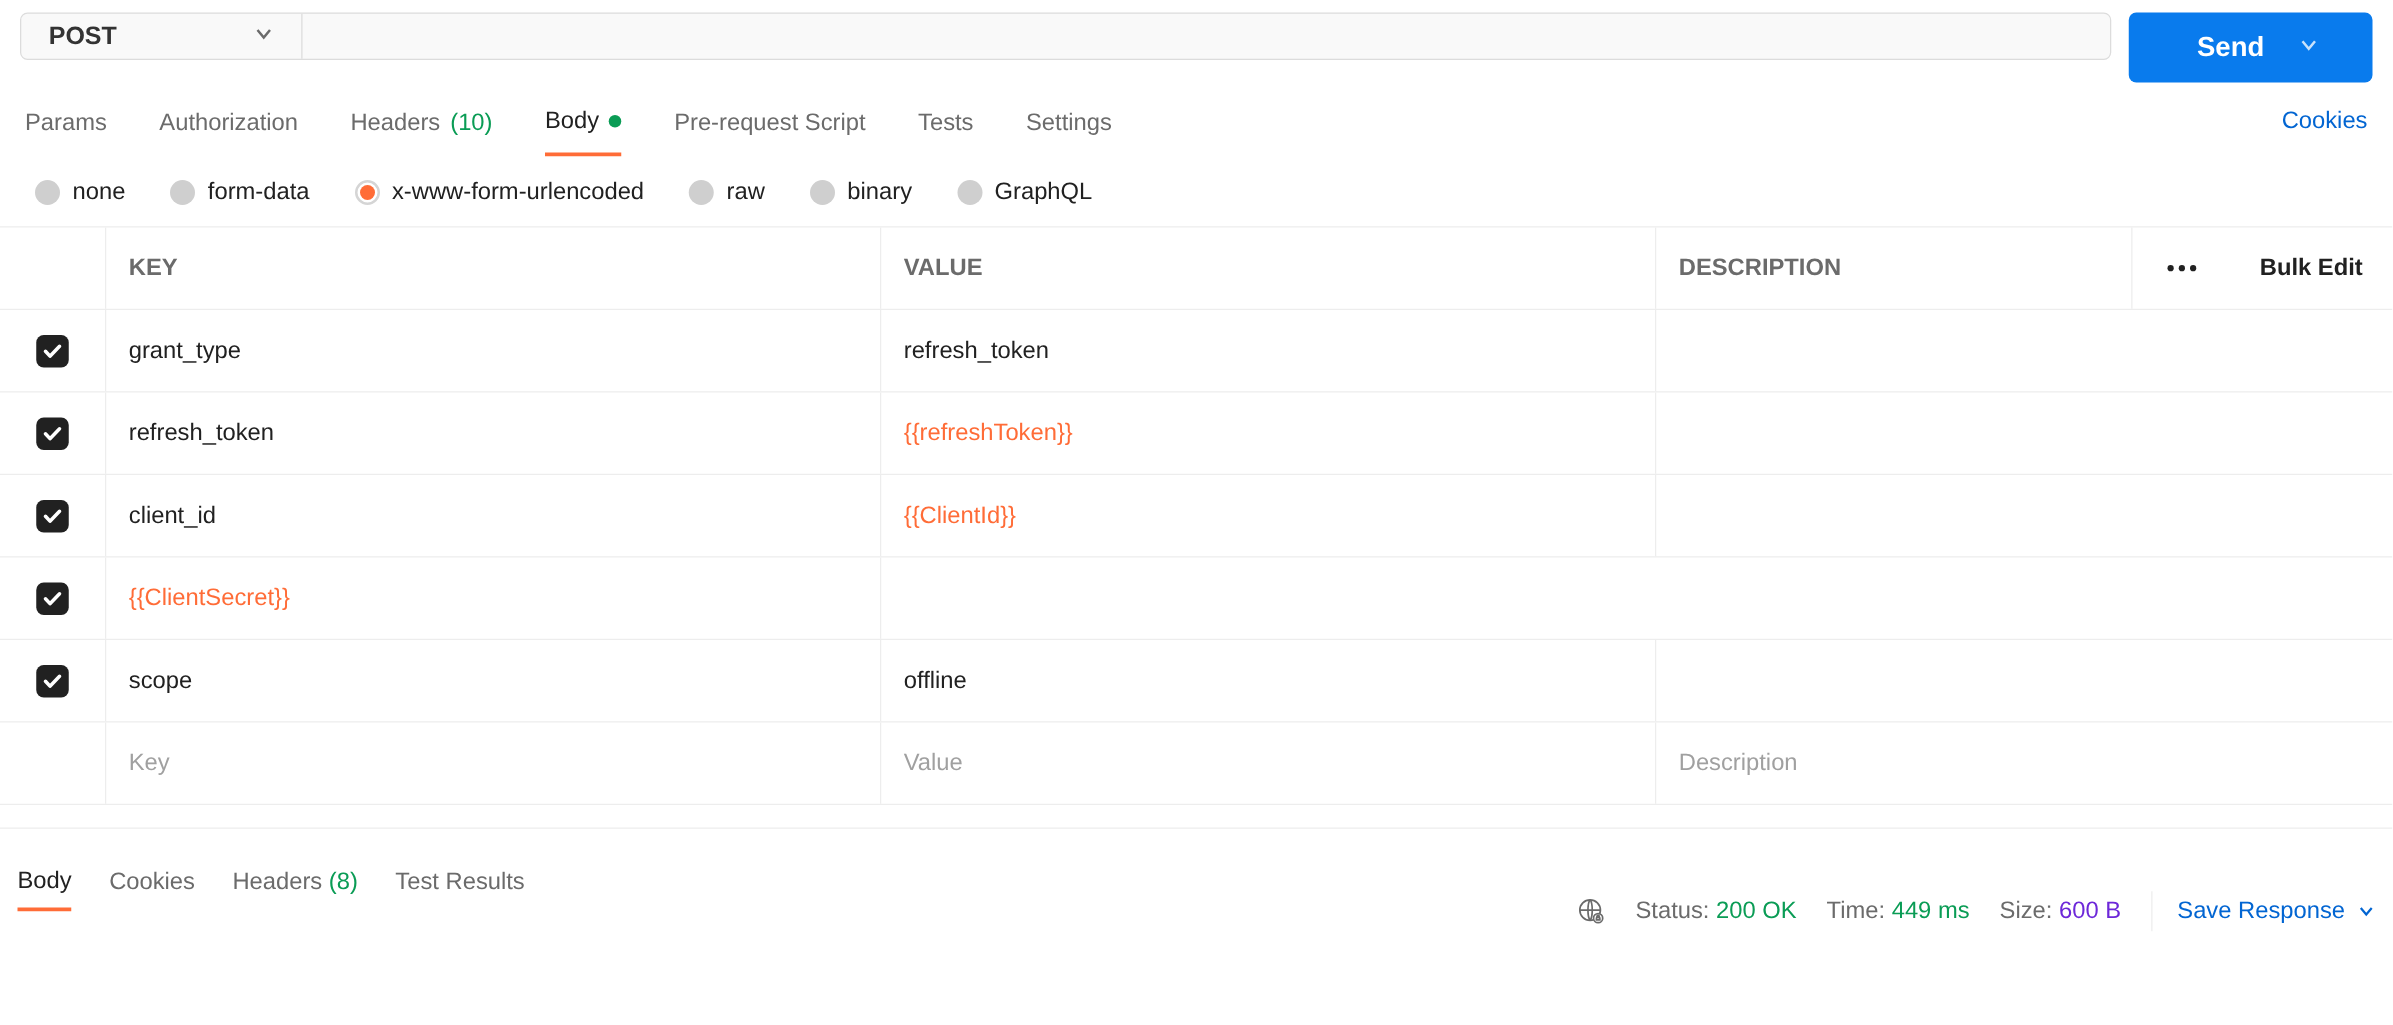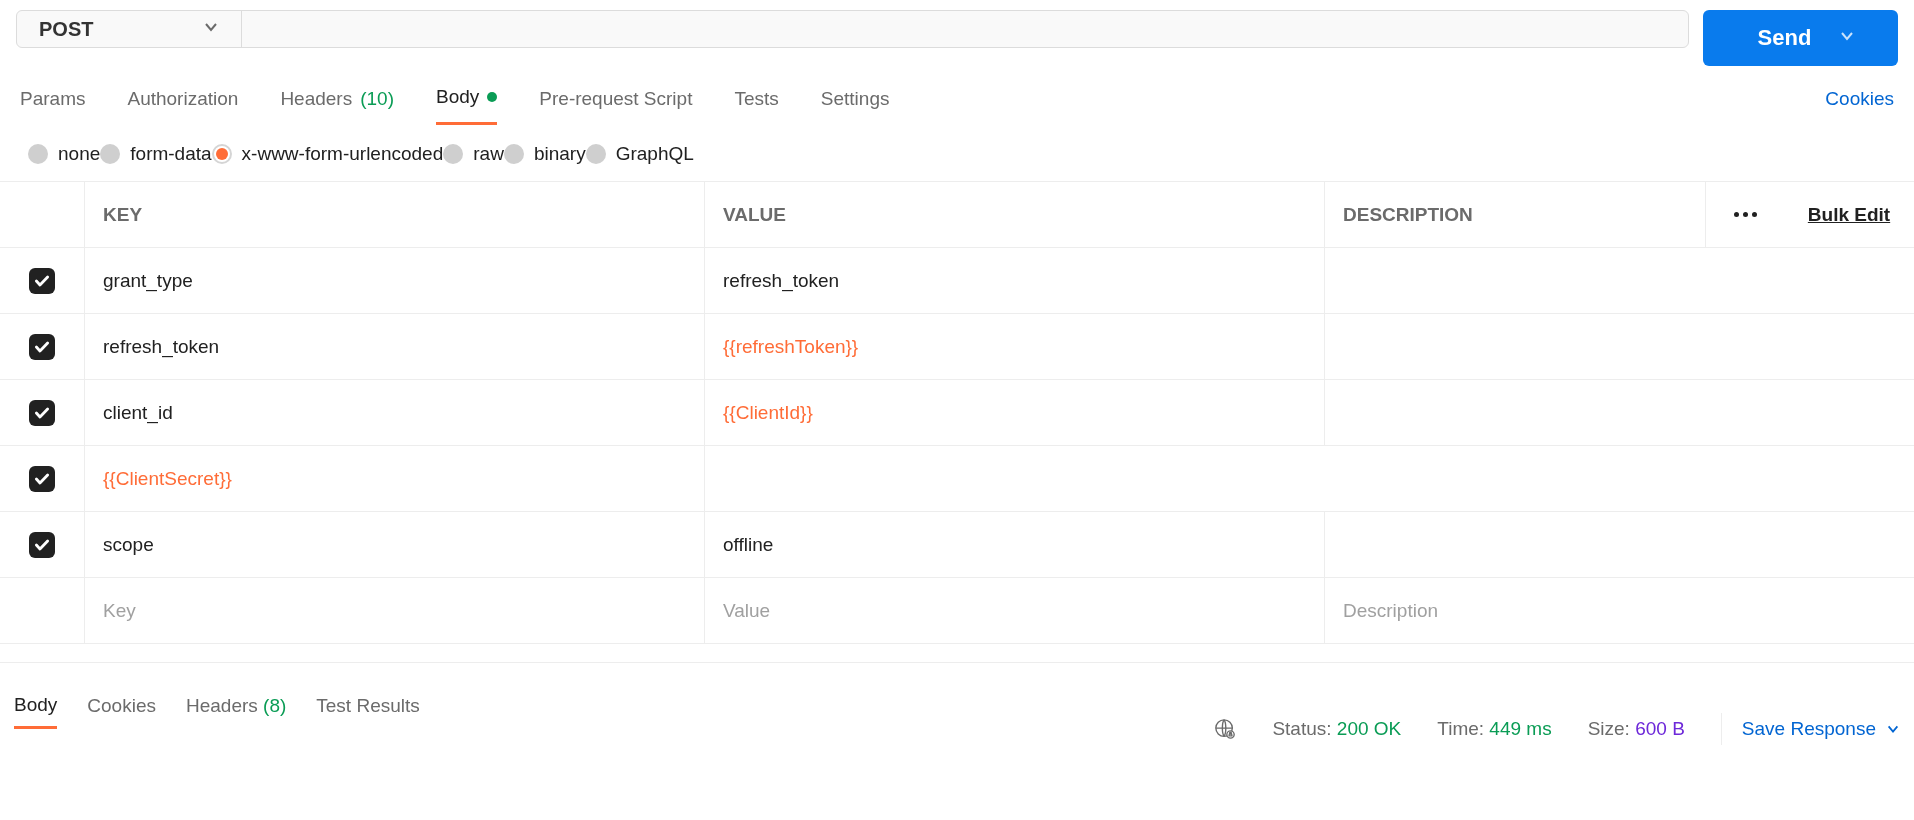--- a/index.html
+++ b/index.html
@@ -62,21 +62,20 @@
     gap: 28px;
     padding-left: 30px;
     padding-right: 18px;
   }
   .send-btn .chevron { color: #c9e2fb; font-size: 18px; }
   
   .tabs-row {
     padding: 10px 20px 0 20px;
     display: flex;
     justify-content: space-between;
-    align-items: center;
     font-size: 19px;
     color: #6b6b6b;
   }
   .tabs { display: flex; gap: 42px; align-items: center; }
   .tab {
     padding-bottom: 14px;
     cursor: pointer;
     display: flex;
     align-items: center;
     gap: 8px;
@@ -95,20 +94,21 @@
     color: #0265d2;
     font-weight: 500;
     cursor: pointer;
     padding-bottom: 14px;
     font-size: 19px;
   }
   
   .body-types {
     padding: 18px 28px 16px 28px;
     display: flex;
+    gap: 36px;
     align-items: center;
     font-size: 19px;
     color: #212121;
   }
   .radio-item { display: flex; align-items: center; gap: 10px; cursor: pointer; }
   .radio-outer {
     width: 20px; height: 20px; border-radius: 50%;
     background: #cfcfcf; display: flex; align-items: center; justify-content: center;
   }
   .radio-outer.selected { background: #fff; border: 2px solid #d5d5d5; }
@@ -142,39 +142,39 @@
   .pt-cell.nobr { border-right: none; }
   .pt-cell.check { justify-content: center; padding: 0; border-right: 1px solid #ededed; }
   .checkbox {
     width: 26px; height: 26px; border-radius: 6px;
     background: #212121; display: flex; align-items: center; justify-content: center;
     cursor: pointer;
   }
   .checkbox svg { width: 18px; height: 18px; }
   .var { color: #ff6c37; }
   .placeholder { color: #a0a0a0; }
-  .bulk-edit { font-weight: 600; cursor: pointer; color: #212121; justify-content: center; text-decoration: underline; }
+  .bulk-edit { font-weight: 600; cursor: pointer; color: #212121; justify-content: center; }
   .more-icon { display: flex; justify-content: center; align-items: center; cursor: pointer; }
   .dots { display: flex; gap: 4px; }
   .dots span { width: 5px; height: 5px; background: #212121; border-radius: 50%; }
   
   .response-bar {
     border-top: 1px solid #ededed;
     padding: 14px 14px 2px 14px;
     display: flex;
     justify-content: space-between;
     align-items: center;
     font-size: 19px;
     margin-top: 18px;
   }
   .resp-tabs { display: flex; gap: 30px; align-items: center; }
   .resp-tab { color: #6b6b6b; cursor: pointer; padding-bottom: 10px; }
   .resp-tab.active { color: #212121; font-weight: 500; border-bottom: 3px solid #ff6c37; }
   .resp-tab .count { color: #0a9c55; }
-  .resp-meta { display: flex; gap: 36px; align-items: center; color: #6b6b6b; margin-top: 36px; }
+  .resp-meta { display: flex; gap: 24px; align-items: center; color: #6b6b6b; margin-top: 36px; }
   .resp-meta .ok { color: #0a9c55; }
   .resp-meta .ms { color: #0a9c55; }
   .resp-meta .sz { color: #6d28d9; }
   .save-response {
     color: #0265d2; font-weight: 500; cursor: pointer;
     display: flex; align-items: center; gap: 10px;
     border-left: 1px solid #ededed; padding-left: 20px; height: 32px;
   }
   .globe-icon { display: inline-flex; }
 </style>

